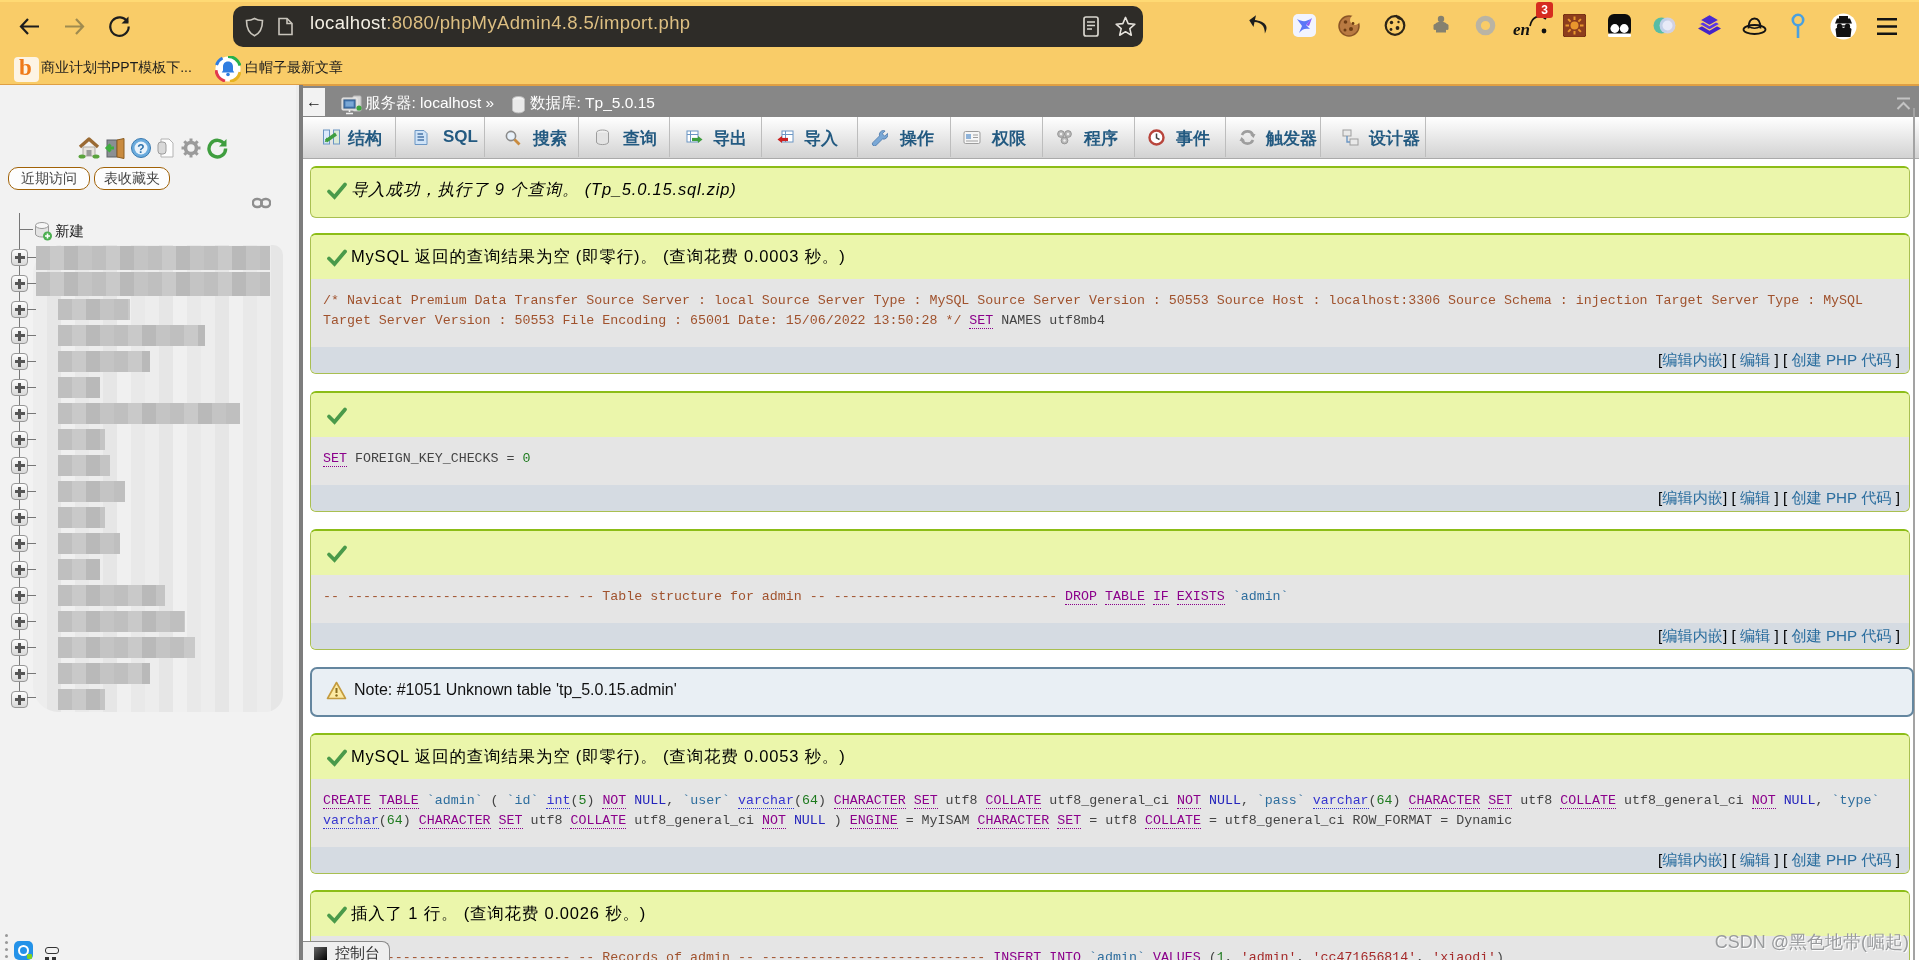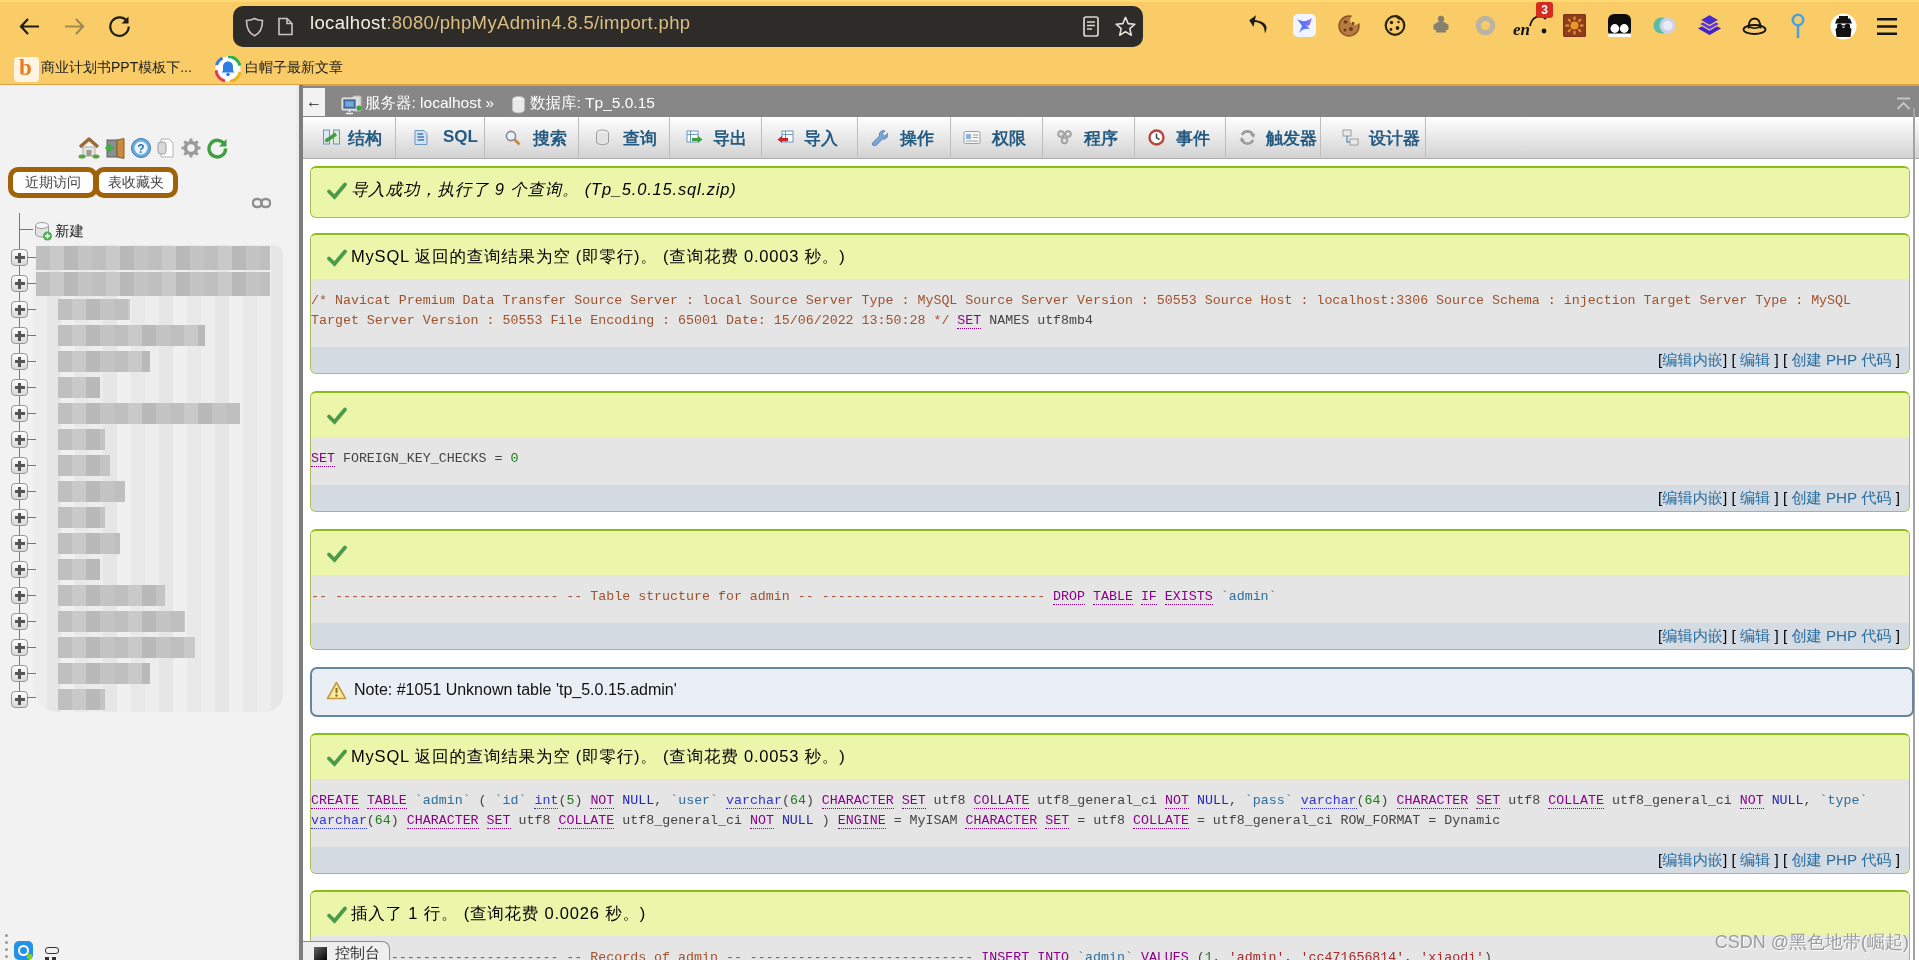--- a/index.html
+++ b/index.html
@@ -11,21 +11,21 @@
 #addrtext{position:absolute;left:310px;top:11.5px;font-size:18.5px;letter-spacing:0.35px;color:#ddbf82;white-space:nowrap;}
 #addrtext .host{color:#f3efe4;}
 #chromebottom{position:absolute;left:0;top:83.5px;width:1919px;height:1.5px;background:#df9f44;}
 .bmtext{position:absolute;top:59px;font-size:14px;color:#1c1c1c;white-space:nowrap;}
 
 #sidebar{position:absolute;left:0;top:85px;width:296px;height:875px;background:#f2f2f2;}
 #sbedge{position:absolute;left:296px;top:85px;width:3px;height:875px;background:#ececec;}
 #darkstrip{position:absolute;left:299px;top:85px;width:4px;height:875px;background:#7d7d7d;}
 #logo{position:absolute;left:44px;top:3px;font-style:italic;font-weight:bold;font-size:35px;letter-spacing:-1px;white-space:nowrap;}
 #logo .p1{color:#6b76b5;}#logo .p2{color:#f6a61f;}
-.sbbtn{position:absolute;top:82px;height:21px;line-height:21px;background:#fdfdfd;border:5px solid #a16207;border-radius:10px;font-size:14px;color:#444;text-align:center;}
+.sbbtn{position:absolute;top:82px;height:21px;line-height:21px;background:#fdfdfd;border:1px solid #a16207;border-radius:10px;font-size:14px;color:#444;text-align:center;}
 .plusbox{position:absolute;width:15px;height:15px;background:linear-gradient(#fdfdfd,#d8d8d8);border:1px solid #979797;border-radius:4px;}
 .plusbox:before{content:"";position:absolute;left:2.5px;top:6px;width:10px;height:3px;background:#555;}
 .plusbox:after{content:"";position:absolute;left:6px;top:2.5px;width:3px;height:10px;background:#555;}
 .mosaic-l{background-image:repeating-linear-gradient(90deg,#ededed 0 14px,#e6e6e6 14px 28px,#f0f0f0 28px 42px,#e9e9e9 42px 56px),repeating-linear-gradient(0deg,rgba(255,255,255,.25) 0 14px,rgba(0,0,0,.02) 14px 28px);}
 .mbar{position:absolute;background-image:repeating-linear-gradient(90deg,#bfbfbf 0 14px,#c9c9c9 14px 28px,#b9b9b9 28px 42px,#c4c4c4 42px 56px),repeating-linear-gradient(0deg,rgba(255,255,255,.12) 0 14px,rgba(0,0,0,.04) 14px 28px);}
 .treeline{position:absolute;background:#777;}
 
 #main{position:absolute;left:303px;top:85px;width:1616px;height:875px;background:#fff;}
 #crumb{position:absolute;left:303px;top:85px;width:1616px;height:32px;background:#878787;border-top:1px solid #e09f42;}
 #collapsebtn{position:absolute;left:303px;top:88px;width:22px;height:28px;background:#f2f2f2;color:#222;font-size:16px;text-align:center;line-height:28px;}
@@ -37,21 +37,21 @@
 #rightline{position:absolute;left:1913px;top:108px;width:2px;height:852px;background:#a3a3a3;}
 
 .qbox{position:absolute;left:310px;width:1600px;border:1px solid #a9bf51;border-top:2px solid #8cbd17;border-radius:6px;overflow:hidden;background:#ebf6ab;box-sizing:border-box;}
 .qh{position:relative;height:44px;background:#ebf6ab;}
 .qh .ck{position:absolute;left:15px;top:13px;}
 .qh .tx{position:absolute;left:40px;top:11px;font-size:16.5px;letter-spacing:0.8px;color:#000;white-space:nowrap;}
 .qs{position:relative;background:#e5e5e5;overflow:hidden;}
 .qf{position:relative;height:26px;background:#d5dbe2;}
 .qf .links{position:absolute;right:9px;top:3px;font-size:15.2px;color:#000;white-space:nowrap;}
 .qf .links a{color:#2a6d9e;text-decoration:none;}
-.sqltext{font-family:"Liberation Mono",monospace;font-size:13.3px;line-height:19.5px;color:#444;white-space:pre;position:absolute;left:0;top:12px;}
+.sqltext{font-family:"Liberation Mono",monospace;font-size:13.3px;line-height:19.5px;color:#444;white-space:pre;position:absolute;left:12px;top:12px;}
 .cm{color:#a0522d;}
 .kw{color:#8b008b;border-bottom:1px dotted #8b008b;}
 .ty{color:#3535cf;border-bottom:1px dotted #3535cf;}
 .nb{color:#2323bb;}
 .bt{color:#2e6e9e;}
 .nm{color:#1d7a1d;}
 .st{color:#a52a2a;}
 #notebox{position:absolute;left:310px;top:667px;width:1600px;height:46px;background:#e9eff4;border:2px solid #64869f;border-radius:7px;}
 #console{position:absolute;left:303px;top:941px;width:86px;height:19px;background:#efefef;border:1px solid #8a8a8a;border-bottom:none;border-left:none;border-radius:0 8px 0 0;}
 #watermark{position:absolute;right:10px;top:930px;font-size:18px;color:#999b9d;text-shadow:1px 1px 0 #fdfdfd;white-space:nowrap;}

